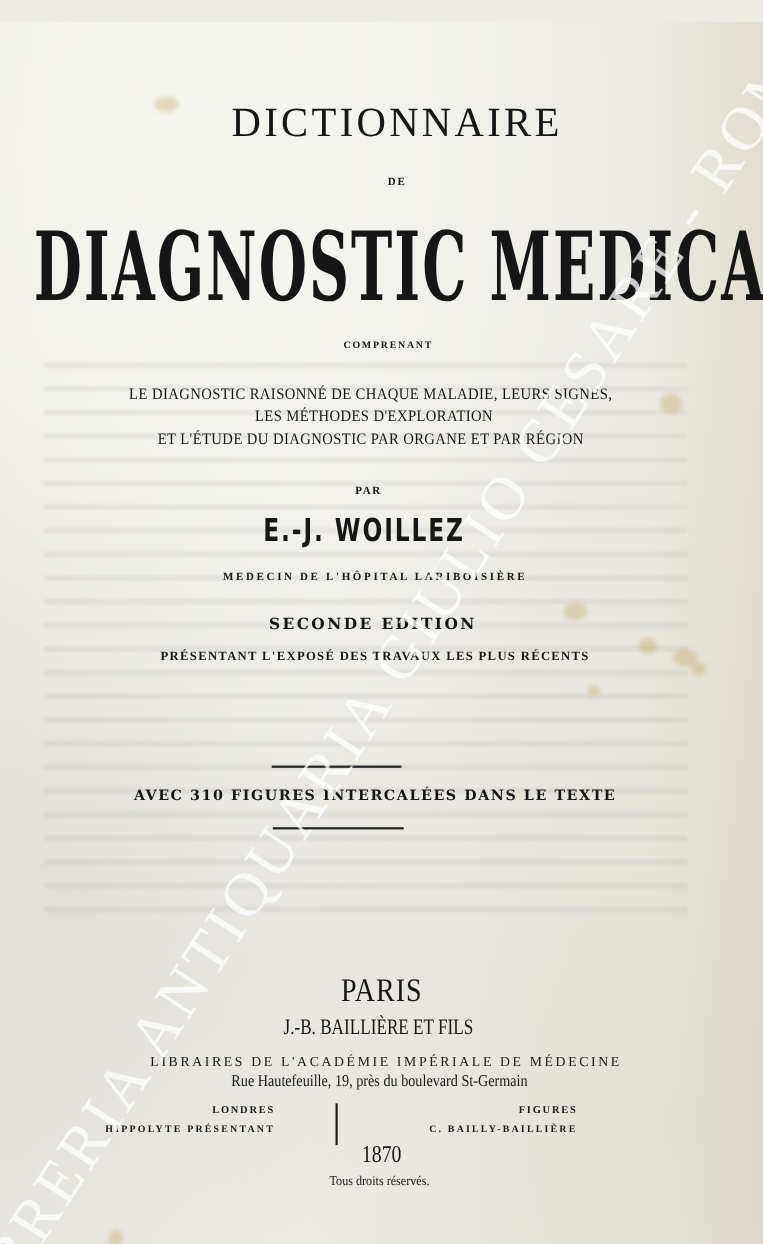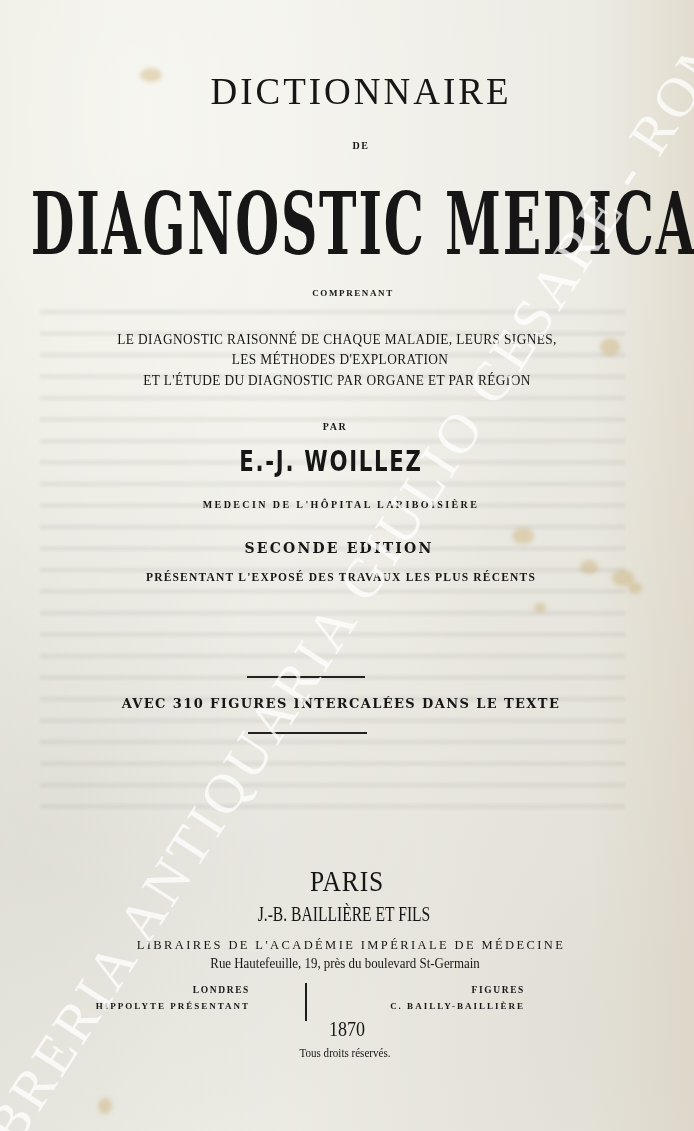--- a/index.html
+++ b/index.html
@@ -9,20 +9,21 @@
     font-family: "Liberation Serif", "DejaVu Serif", serif;
     color: #161616;
   }
   .page {
     position: absolute; inset: 0;
     background:
       radial-gradient(ellipse at 20% 10%, rgba(255,255,250,0.55), rgba(255,255,250,0) 55%),
       radial-gradient(ellipse at 85% 90%, rgba(205,200,185,0.35), rgba(0,0,0,0) 50%),
       radial-gradient(ellipse at 10% 70%, rgba(200,198,190,0.35), rgba(0,0,0,0) 40%),
       linear-gradient(90deg, #e9e8e0 0%, #efeee8 40%, #ecebe4 85%, #e2ddcf 100%);
+    margin-top: 20px;
   }
   
   .bleed {
     position: absolute; left: 40px; top: 295px; width: 585px; height: 520px;
     background: repeating-linear-gradient(180deg,
       rgba(120,118,110,0.0) 0px, rgba(120,118,110,0.0) 14px,
       rgba(120,118,110,0.09) 15px, rgba(120,118,110,0.09) 19px,
       rgba(120,118,110,0.0) 20px, rgba(120,118,110,0.0) 21.5px);
     filter: blur(0.8px);
   }

